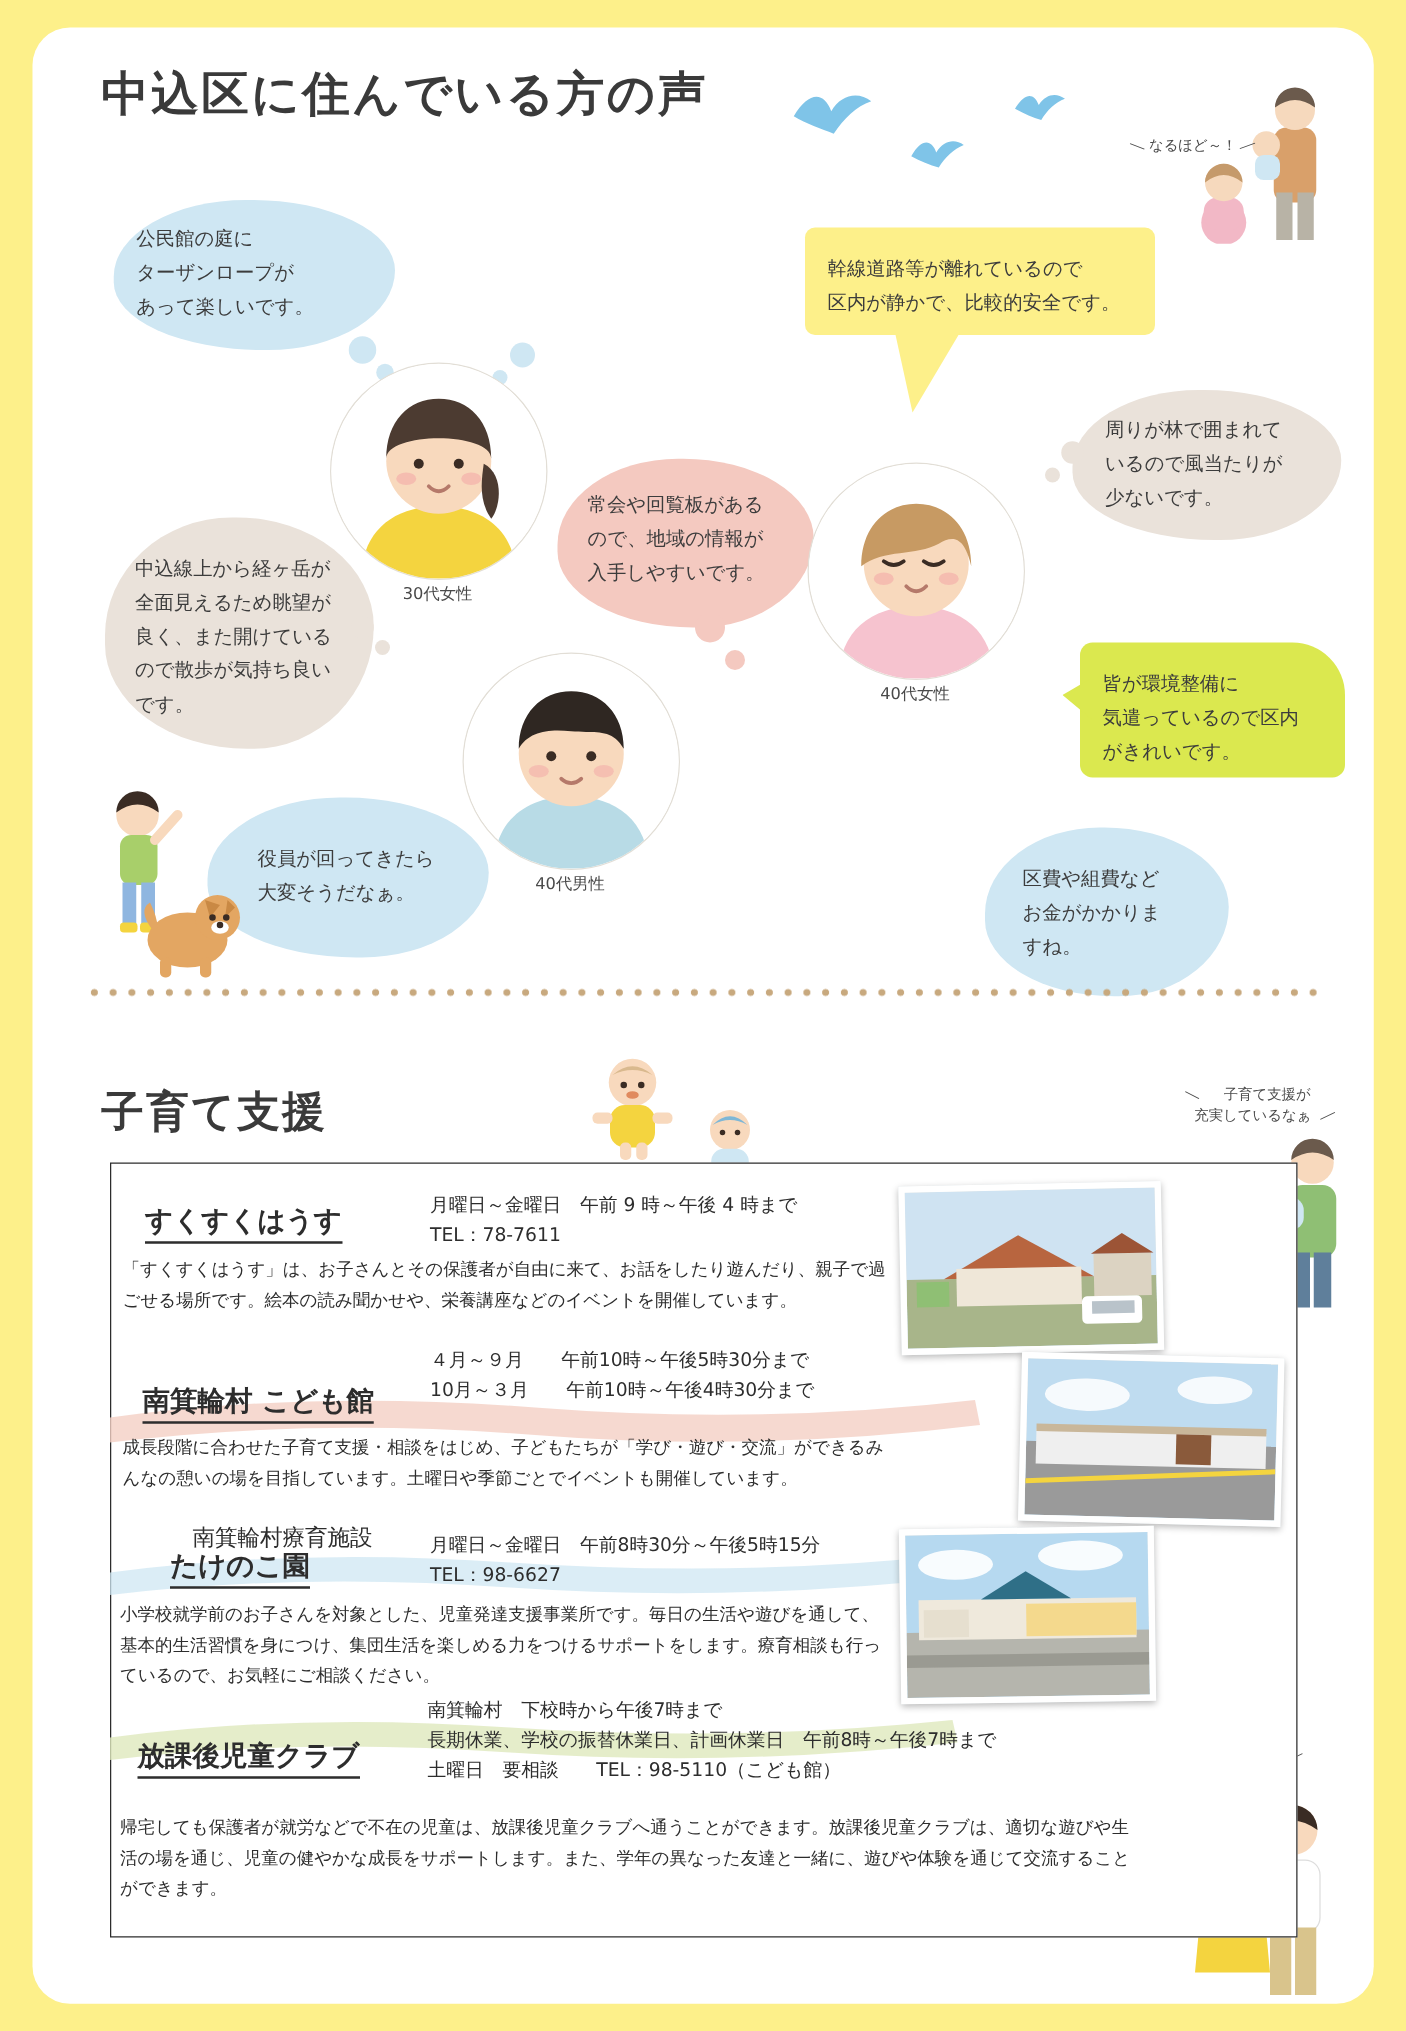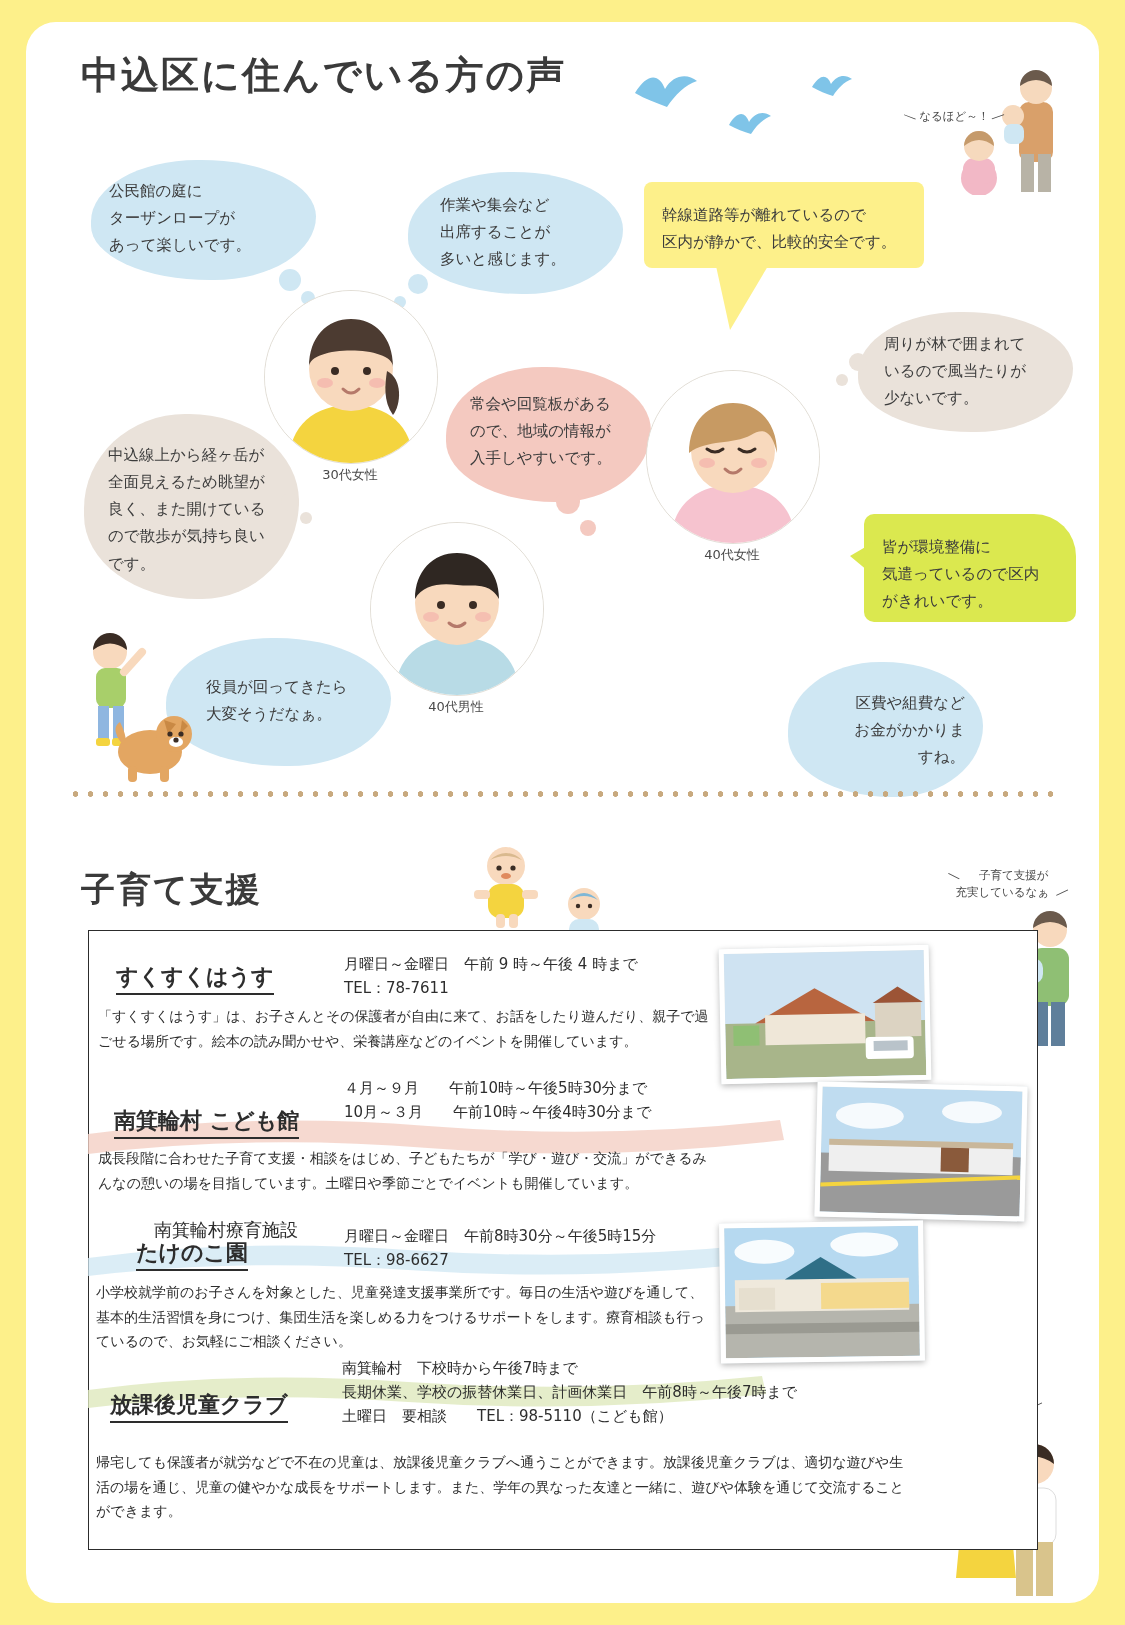--- a/index.html
+++ b/index.html
@@ -118,25 +118,20 @@
   <div class="bubble b-cloud" style="left:65px;top:138px;width:225px;height:120px;background:#cfe7f3;">
     <div style="white-space:pre-line;padding-top:4px;">公民館の庭に
 ターザンロープが
 あって楽しいです。</div>
   </div>
   <svg class="prog" style="left:250px;top:246px;" width="50" height="45">
     <circle cx="14" cy="12" r="11" fill="#cfe7f3"></circle>
       <circle cx="32" cy="30" r="7" fill="#cfe7f3"></circle>
   </svg>
 
-  <div class="bubble b-cloud" style="left:382px;top:150px;width:215px;height:122px;background:#cfe7f3;">
-    <div style="white-space:pre-line;padding-top:6px;padding-left:14px;">作業や集会など
-出席することが
-多いと感じます。</div>
-  </div>
   <svg class="prog" style="left:362px;top:250px;" width="46" height="46">
     <circle cx="30" cy="12" r="10" fill="#cfe7f3"></circle>
       <circle cx="12" cy="30" r="6" fill="#cfe7f3"></circle>
   </svg>
 
   <div class="bubble b-rect" style="left:618px;top:160px;width:280px;height:86px;background:#fdf08a;">
     <div style="white-space:pre-line;padding-top:6px;">幹線道路等が離れているので
 区内が静かで、比較的安全です。</div>
   </div>
   <svg class="prog" style="left:690px;top:244px;" width="70" height="70">
@@ -184,21 +179,21 @@
     <polygon points="24,0 24,34 0,14" fill="#dbe84f"></polygon>
   </svg>
 
   <div class="bubble b-cloud" style="left:140px;top:616px;width:225px;height:128px;background:#cfe7f3;">
     <div style="white-space:pre-line;padding-top:22px;padding-left:22px;">役員が回ってきたら
 大変そうだなぁ。</div>
   </div>
 
 
   <div class="bubble b-cloud" style="left:762px;top:640px;width:195px;height:135px;background:#cfe7f3;">
-    <div style="white-space:pre-line;padding-top:14px;padding-left:12px;text-align:right;">区費や組費など
+    <div style="white-space:pre-line;padding-top:14px;padding-left:12px;">区費や組費など
 お金がかかりま
 すね。</div>
   </div>
 
   <div class="avatar" style="left:238px;top:268px;width:172px;height:172px;">
     <svg width="172" height="172" viewBox="0 0 172 172">
       <circle cx="86" cy="86" r="86" fill="#fff"></circle>
       <path d="M24 172 c0-38 26-58 62-58 s62 20 62 58 Z" fill="#f4d43f"></path>
       <circle cx="86" cy="78" r="42" fill="#f8d9bd"></circle>
       <path d="M44 76 c0-30 18-48 42-48 s42 18 42 48 c0-22-84-22-84 0 Z" fill="#4c3b31"></path>

